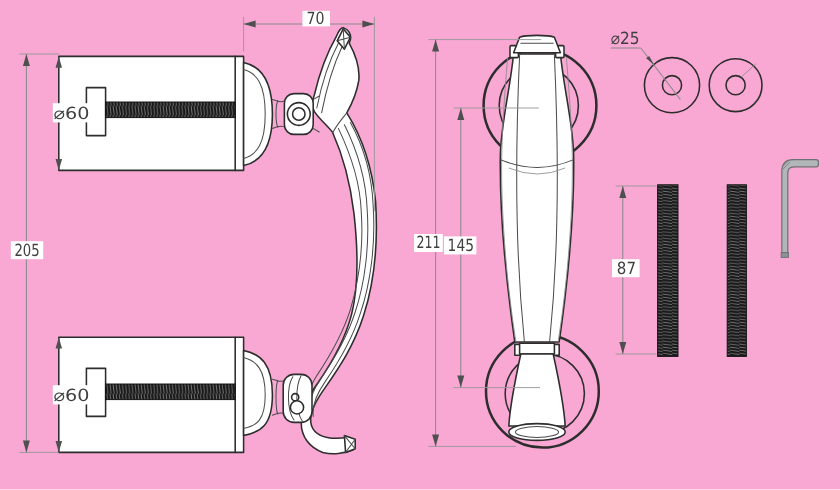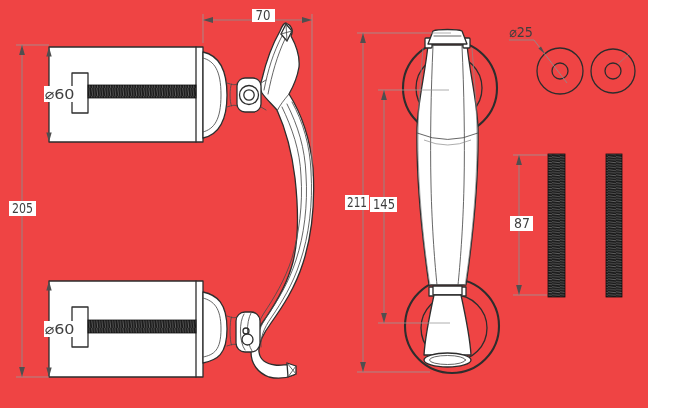--- a/index.html
+++ b/index.html
@@ -1,16 +1,16 @@
 <!DOCTYPE html>
 <html><head>
 <meta charset="utf-8">
 <style>
   html,body{margin:0;padding:0;background:#ffffff;}
-  .stage{width:648px;height:408px;background:#ef4444;position:relative;overflow:hidden;}
+  .stage{width:700px;height:408px;background:#f9a8d4;position:relative;overflow:hidden;}
   svg{display:block;}
   .obj{stroke:#2d2d2d;stroke-width:1.3;fill:none;stroke-linecap:round;stroke-linejoin:round;}
   .objf{stroke:#2d2d2d;stroke-width:1.3;fill:#ffffff;stroke-linejoin:round;}
   .objthick{stroke:#2d2d2d;stroke-width:2.1;fill:none;}
   .contour{stroke:#4a4a4a;stroke-width:0.85;fill:none;stroke-linecap:round;}
   .contour-lt{stroke:#8a8a8a;stroke-width:0.7;fill:none;}
   .dimline{stroke:#8c8c8c;stroke-width:0.9;fill:none;}
   .extline{stroke:#9a9a9a;stroke-width:0.8;fill:none;}
   .dim-text{font-family:"DejaVu Sans",sans-serif;font-size:14px;fill:#3f3f3f;}
   .mask{fill:#ffffff;stroke:none;}

